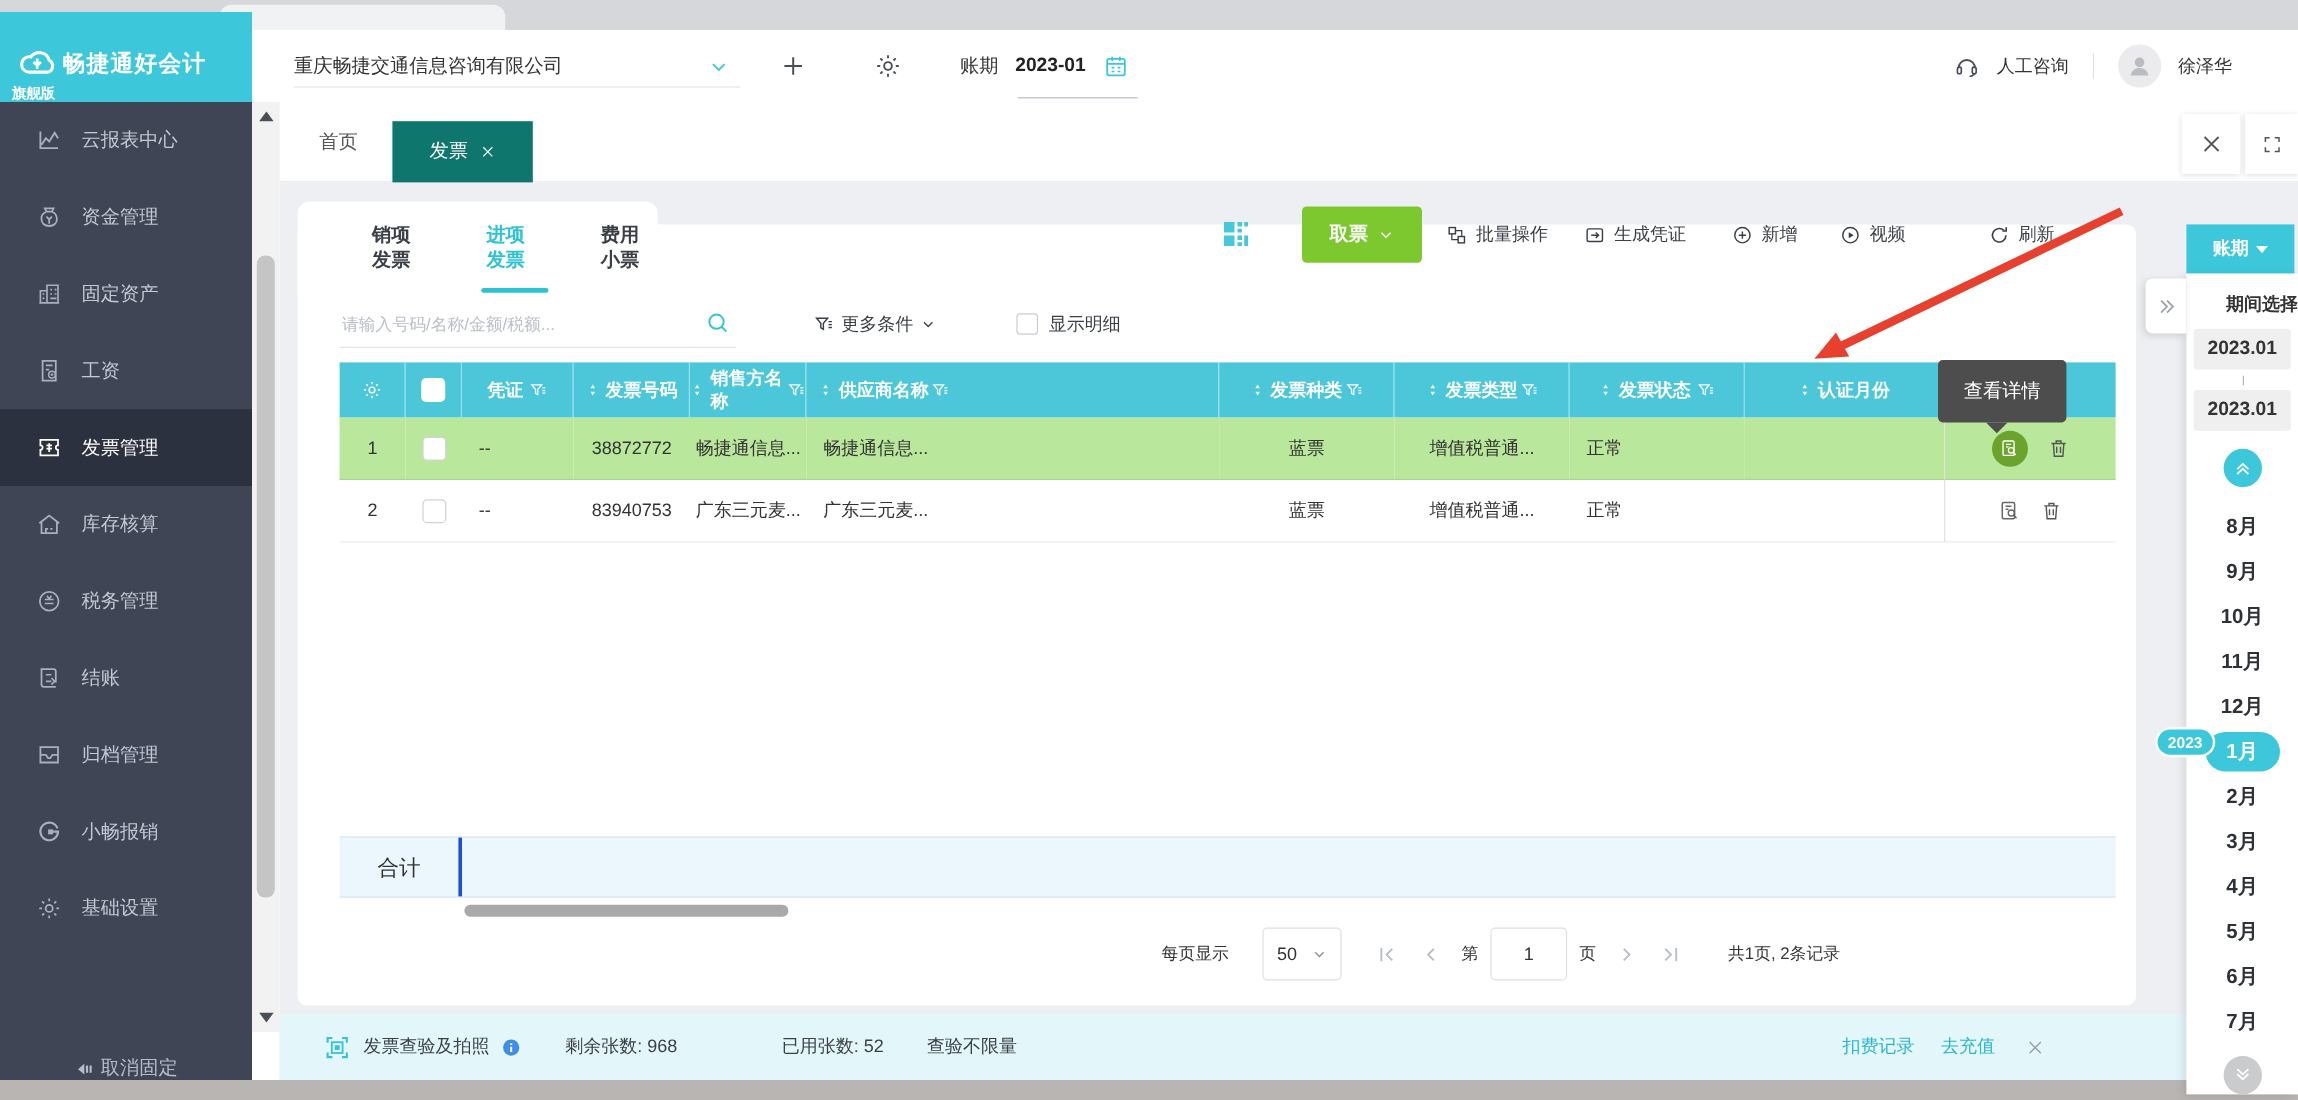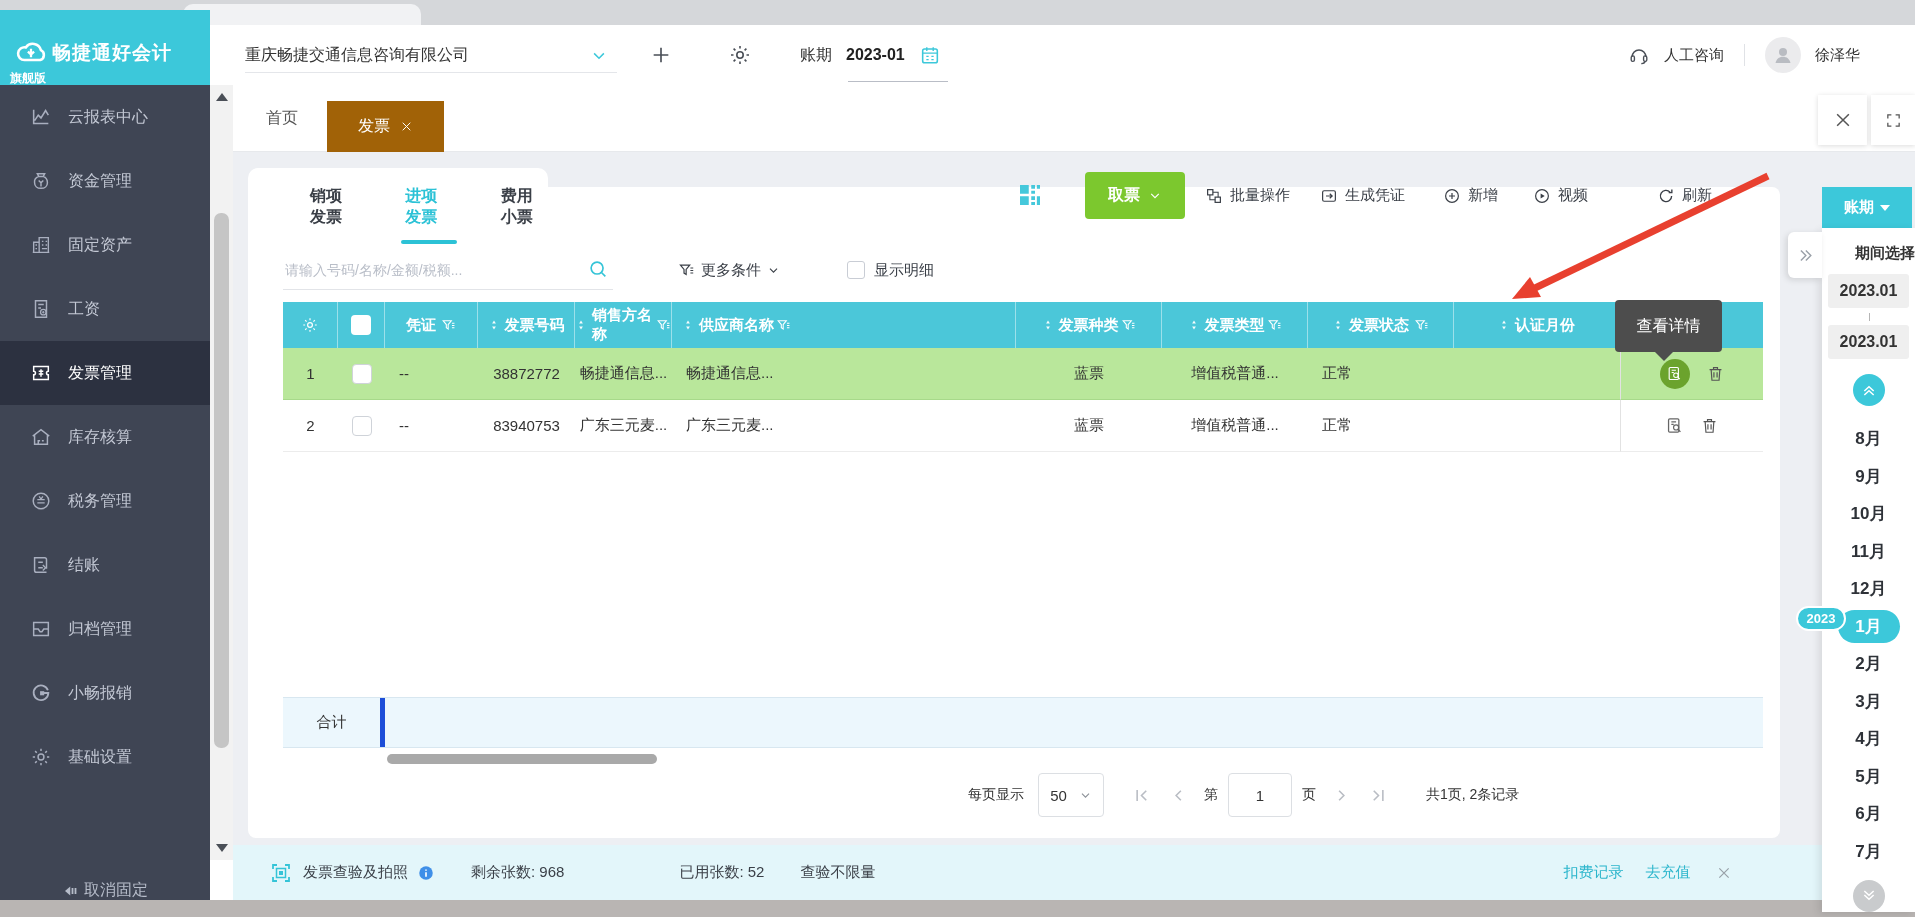--- a/index.html
+++ b/index.html
@@ -40,21 +40,21 @@
   .unpin{position:absolute;left:0;bottom:16px;width:100%;display:flex;justify-content:center;align-items:center;gap:4px;color:#b6bcc9;font-size:16px}
   .side-scroll{left:210px;top:85px;width:23px;height:775px;background:#f2f2f2;z-index:4}
   .side-thumb{position:absolute;left:4px;top:128px;width:15px;height:535px;background:#c5c5c5;border-radius:7px}
   .arr{position:absolute;left:6px;width:0;height:0;border-left:6px solid transparent;border-right:6px solid transparent}
   .arr-up{top:8px;border-bottom:8px solid #4a4f57}
   .arr-down{bottom:8px;border-top:8px solid #4a4f57}
 
   
   .tabbar{left:233px;top:85px;width:1682px;height:67px;background:#fff;border-bottom:1px solid #e7e9ec;z-index:3}
   .tab-home{position:absolute;left:33px;top:0;height:67px;display:flex;align-items:center;font-size:16px;color:#555}
-  .tab-active{position:absolute;left:94px;top:16px;width:117px;height:51px;background:#a16207;color:#fff;display:flex;align-items:center;justify-content:center;gap:10px;font-size:16px}
+  .tab-active{position:absolute;left:94px;top:16px;width:117px;height:51px;background:#0f766e;color:#fff;display:flex;align-items:center;justify-content:center;gap:10px;font-size:16px}
   .win-btn{position:absolute;top:10px;height:50px;background:#fff;box-shadow:0 1px 5px rgba(0,0,0,.14);display:flex;align-items:center;justify-content:center;color:#555}
 
   
   .content-bg{left:233px;top:152px;width:1682px;height:765px;background:#edeff3;z-index:1}
   .subtab-block{left:248px;top:168px;width:300px;height:78px;background:#fff;border-radius:10px 10px 0 0;z-index:3;display:flex;align-items:center;padding-left:62px;gap:48px}
   .subtab{font-size:16px;font-weight:bold;color:#3a3f47;position:relative;cursor:pointer}
   .subtab.on{color:#2cc2d6}
   .subtab.on::after{content:"";position:absolute;left:50%;transform:translateX(-50%);bottom:-16px;width:56px;height:4px;border-radius:2px;background:#2cc2d6}
   .main-card{left:248px;top:187px;width:1532px;height:651px;background:#fff;border-radius:8px;z-index:2}
 
@@ -75,21 +75,21 @@
   .td{height:52px;display:flex;align-items:center;justify-content:center;font-size:15px;color:#333;border-bottom:1px solid #ececec}
   .r1{background:#b9e79b;border-bottom:1px solid #a7d98a}
   .td.left{justify-content:flex-start;padding-left:14px}
   .td.acts{gap:16px;border-left:1px solid #e2e2e2}
   .cbx2{width:20px;height:20px;border:1px solid #cfd3d9;border-radius:4px;background:#fff}
   .cbx-h{width:20px;height:20px;border-radius:4px;background:#fff}
   .icon-circle{width:30px;height:30px;border-radius:50%;background:#6ba32d;display:flex;align-items:center;justify-content:center;color:#fff}
   .sorter{color:rgba(255,255,255,.95)}
 
   .total-row{left:283px;top:697px;width:1480px;height:51px;background:#ecf7fd;border-top:1px solid #d8e7f0;border-bottom:1px solid #d8e7f0;z-index:4;display:flex}
-  .total-cell{width:102px;height:100%;display:flex;align-items:center;justify-content:center;font-size:15px;color:#333;border-right:5px solid #1d4ed8}
+  .total-cell{width:102px;height:100%;display:flex;align-items:center;justify-content:center;font-size:18px;color:#333;border-right:3px solid #1d4ed8}
   .hscroll{left:387px;top:754px;width:270px;height:10px;background:#a9a9a9;border-radius:5px;z-index:4;cursor:pointer}
 
   
   .pager{left:968px;top:772px;height:46px;z-index:4;display:flex;align-items:center;font-size:14px;color:#333}
   .pgbox{height:44px;border:1px solid #dcdfe3;border-radius:4px;background:#fff;display:flex;align-items:center;justify-content:center;font-size:15px;color:#333}
   .pgic{color:#b9bdc4;cursor:pointer}
 
   
   .bottombar{left:233px;top:845px;width:1682px;height:55px;background:#e3f6fa;z-index:5;display:flex;align-items:center;padding-left:36px;font-size:15px;color:#3a3f47}
   .blink{color:#2cb6cc;cursor:pointer}
@@ -649,21 +649,21 @@
     </div>
   </div>
 
   <div class="abs total-row">
     <div class="total-cell">合计</div>
   </div>
   <div class="abs hscroll"></div>
 
   <div class="abs pager">
     <span>每页显示</span>
-    <span class="pgbox" style="width:66px;margin-left:14px;gap:12px">
+    <span class="pgbox" style="width:66px;margin-left:28px;gap:12px">
         <span>50</span>
         <svg class="ic" style="width:13px;height:13px;color:#8b9097">
           <use href="#s-chevdown"></use>
         </svg>
       </span>
     <svg class="ic pgic" style="width:19px;height:19px;margin-left:28px">
         <use href="#s-pgfirst"></use>
       </svg>
     <svg class="ic pgic" style="width:19px;height:19px;margin-left:18px">
         <use href="#s-pgprev"></use>
@@ -682,21 +682,21 @@
 
   <div class="abs bottombar">
     <svg class="ic" style="width:24px;height:24px;color:#35c4d7">
         <use href="#s-scan"></use>
       </svg>
     <span style="margin-left:10px">发票查验及拍照</span>
     <svg class="ic" style="width:18px;height:18px;margin-left:9px">
         <use href="#s-info"></use>
       </svg>
     <span style="margin-left:36px">剩余张数: 968</span>
-    <span style="margin-left:115px">已用张数: 52</span>
+    <span style="margin-left:87px">已用张数: 52</span>
     <span style="margin-left:36px">查验不限量</span>
     <span class="blink" style="margin-left:688px">扣费记录</span>
     <span class="blink" style="margin-left:22px">去充值</span>
     <svg class="ic" style="width:16px;height:16px;margin-left:26px;color:#98a0a8">
         <use href="#s-close"></use>
       </svg>
   </div>
   <div class="abs bottom-strip"></div>
 
   <div class="abs period-btn">

